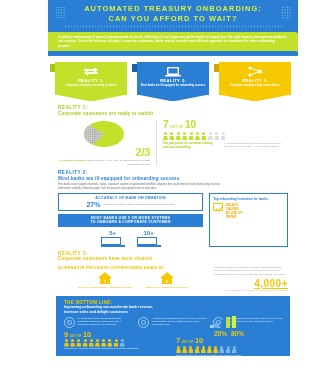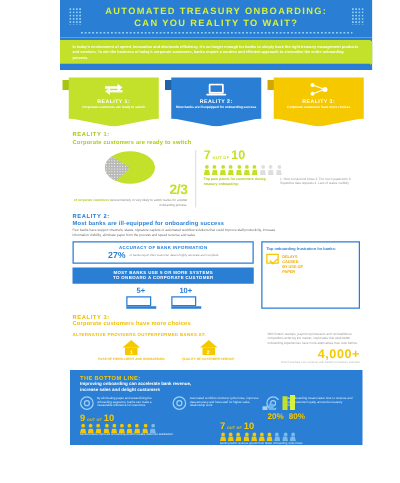--- a/index.html
+++ b/index.html
@@ -108,21 +108,21 @@
   .r3-l { width:150px; }
   .r3-t { color:#f0bf00; font-size:3.5px; font-weight:bold; letter-spacing:.25px; }
   .homes { display:flex; gap:14px; justify-content:center; margin-top:2px; }
   .home { text-align:center; }
   .roof { width:0; height:0; border-left:7px solid transparent; border-right:7px solid transparent; border-bottom:6px solid #f5c800; margin:0 auto; }
   .wall { width:10px; height:6px; background:#f5c800; margin:0 auto; position:relative; }
   .wall span { position:absolute; inset:0; display:flex; align-items:center; justify-content:center; color:#fff; font-size:4px; font-weight:bold; }
   .h-cap { color:#f0bf00; font-size:2.5px; font-weight:bold; margin-top:1.5px; line-height:1.3; }
   .r3-r { flex:1; }
   .r3-r p { color:#9a9a9a; font-size:2.5px; line-height:1.45; }
-  .big4000 { color:#f5c800; font-size:10px; font-weight:bold; letter-spacing:.5px; text-align:right; line-height:1; margin-top:2px; }
+  .big4000 { color:#f5c800; font-size:10px; font-weight:bold; letter-spacing:.5px; text-align:right; line-height:1; margin-top:2px;text-decoration:underline; }
   .big4000-sub { color:#b9b9b9; font-size:2.3px; text-align:right; line-height:1.3; }
 
   
   .bl { position:relative; margin:4px 8px 0 8px; background:#2a7fd4; padding:4px 8px 6px 8px; }
   .bl-t { color:#f5c800; font-size:4.6px; font-weight:bold; letter-spacing:.3px; }
   .bl-s { color:#ffffff; font-size:3.6px; font-weight:bold; line-height:1.3; margin-bottom:2px; }
   .bl-row { display:flex; gap:5px; align-items:flex-start; }
   .bl-cell { flex:1; display:flex; gap:2.5px; align-items:flex-start; }
   .gico { width:11px; height:11px; border-radius:50%; border:1px solid #9fd0f5; flex:none; position:relative; }
   .gico i { position:absolute; inset:2px; border:1px solid #9fd0f5; border-radius:50%; }
@@ -156,21 +156,21 @@
 </head>
 <body>
 
 <div class="page">
 
   <div class="hdr">
     <div class="hdr-dots-l"></div>
     <div class="hdr-dots-r"></div>
     <div class="hdr-title">
       <div>AUTOMATED TREASURY ONBOARDING:</div>
-      <div>CAN YOU REALITY TO WAIT?</div>
+      <div>CAN YOU AFFORD TO WAIT?</div>
     </div>
     <div class="hdr-dots-b"></div>
   </div>
 
   <div class="intro-wrap">
     <div class="intro">
       <p>In today's environment of speed, innovation and electronic efficiency, it's no longer enough for banks to simply have the right treasury management products and services. To win the business of today's corporate customers, banks require a modern and efficient approach to streamline the entire onboarding process.</p>
     </div>
     <div class="intro-tail"></div>
     <div class="intro-notch"></div>

